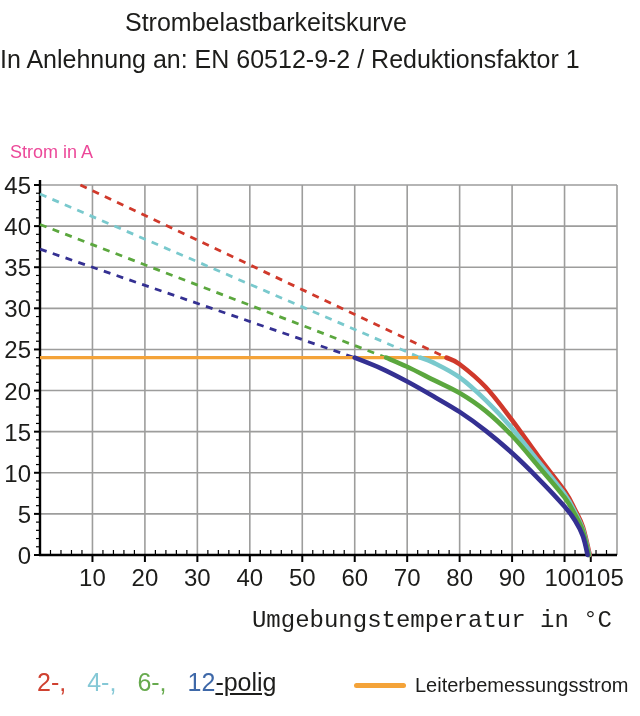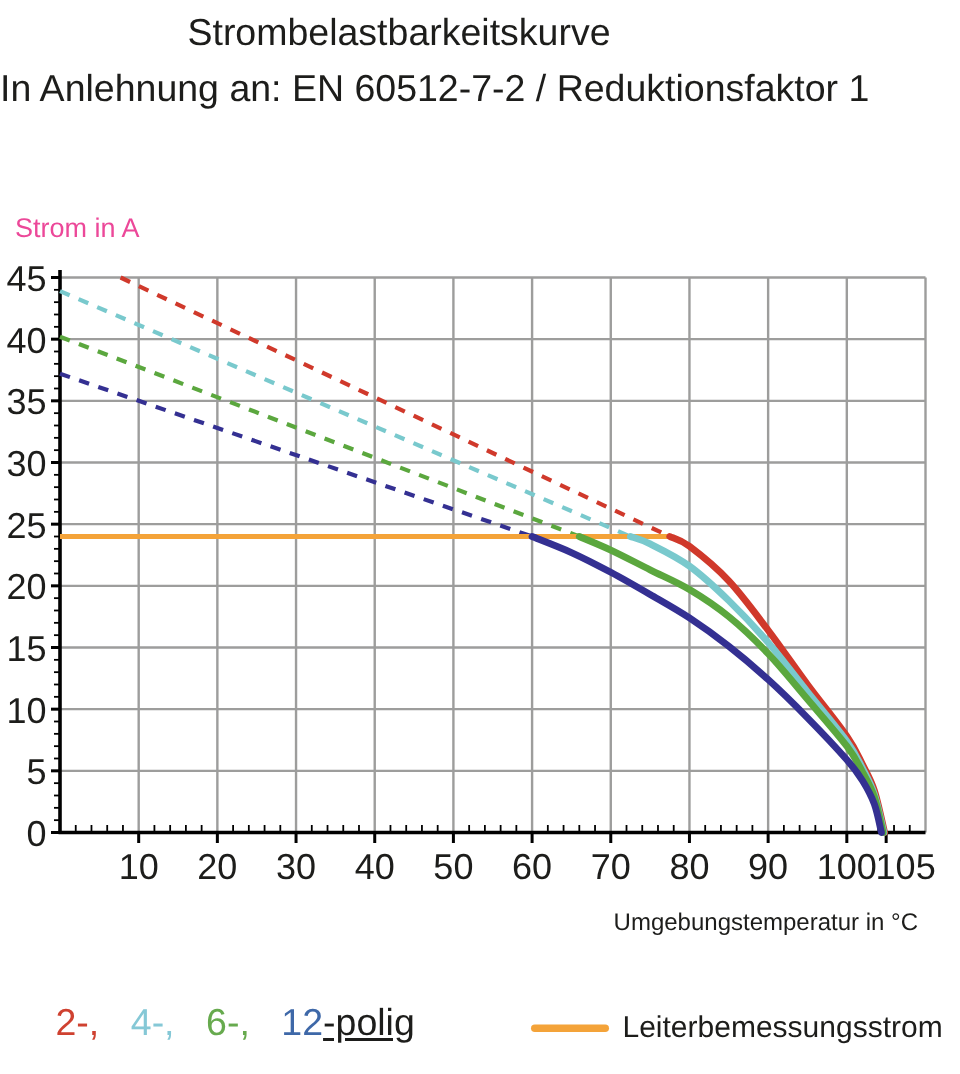--- a/index.html
+++ b/index.html
@@ -4,42 +4,42 @@
 <style>
   html,body{margin:0;padding:0;background:#ffffff;}
   body{width:640px;height:716px;overflow:hidden;
        font-family:"Liberation Sans", sans-serif;color:#1d1d1b;}
   #stage{position:relative;width:640px;height:716px;background:#fff;}
 
   .title-block{position:absolute;top:4px;left:0;width:532px;text-align:center;}
   .title-line{font-size:25px;line-height:37px;letter-spacing:0px;color:#1d1d1b;white-space:nowrap;}
 
   .y-axis-title{position:absolute;left:10px;top:142px;font-size:18px;color:#ec4899;}
-  .x-axis-title{position:absolute;right:28px;top:607px;font-size:16px;color:#1d1d1b;text-align:right;}
+  .x-axis-title{position:absolute;right:28px;top:607px;font-size:24px;color:#1d1d1b;text-align:right;font-family:Liberation Mono, monospace;}
 
   #plot-svg{position:absolute;left:0;top:170px;}
   #plot-svg text.tick{font-family:"Liberation Sans",sans-serif;font-size:24px;fill:#1d1d1b;}
 
   .legend-row{position:absolute;left:0;top:0;width:640px;height:0;}
   .poles-legend{position:absolute;left:37px;top:668px;font-size:25px;white-space:nowrap;}
   .pole-item{margin-right:21px;}
   .pole-item:last-of-type{margin-right:0;}
   .poles-suffix{color:#1d1d1b;text-decoration:underline;}
   .rated-legend{position:absolute;left:354px;top:672px;display:flex;align-items:center;height:26px;}
   .rated-swatch{width:52px;height:5px;border-radius:3px;margin-right:9px;flex:0 0 auto;}
   .rated-label{font-size:20px;color:#1d1d1b;white-space:nowrap;}
 </style>
 </head>
 <body>
 
 <div id="stage">
 
   <div class="title-block">
     <div class="title-line">Strombelastbarkeitskurve</div>
-    <div class="title-line">In Anlehnung an: EN 60512-7-2 / Reduktionsfaktor 1</div>
+    <div class="title-line">In Anlehnung an: EN 60512-9-2 / Reduktionsfaktor 1</div>
   </div>
 
   <div class="y-axis-title">Strom in A</div>
 
   <svg id="plot-svg" width="640" height="430">
       <line x1="92.45454545454545" y1="15" x2="92.45454545454545" y2="385" stroke="#9d9d9c" stroke-width="1.6"></line>
       <line x1="144.9090909090909" y1="15" x2="144.9090909090909" y2="385" stroke="#9d9d9c" stroke-width="1.6"></line>
       <line x1="197.36363636363637" y1="15" x2="197.36363636363637" y2="385" stroke="#9d9d9c" stroke-width="1.6"></line>
       <line x1="249.8181818181818" y1="15" x2="249.8181818181818" y2="385" stroke="#9d9d9c" stroke-width="1.6"></line>
       <line x1="302.27272727272725" y1="15" x2="302.27272727272725" y2="385" stroke="#9d9d9c" stroke-width="1.6"></line>

